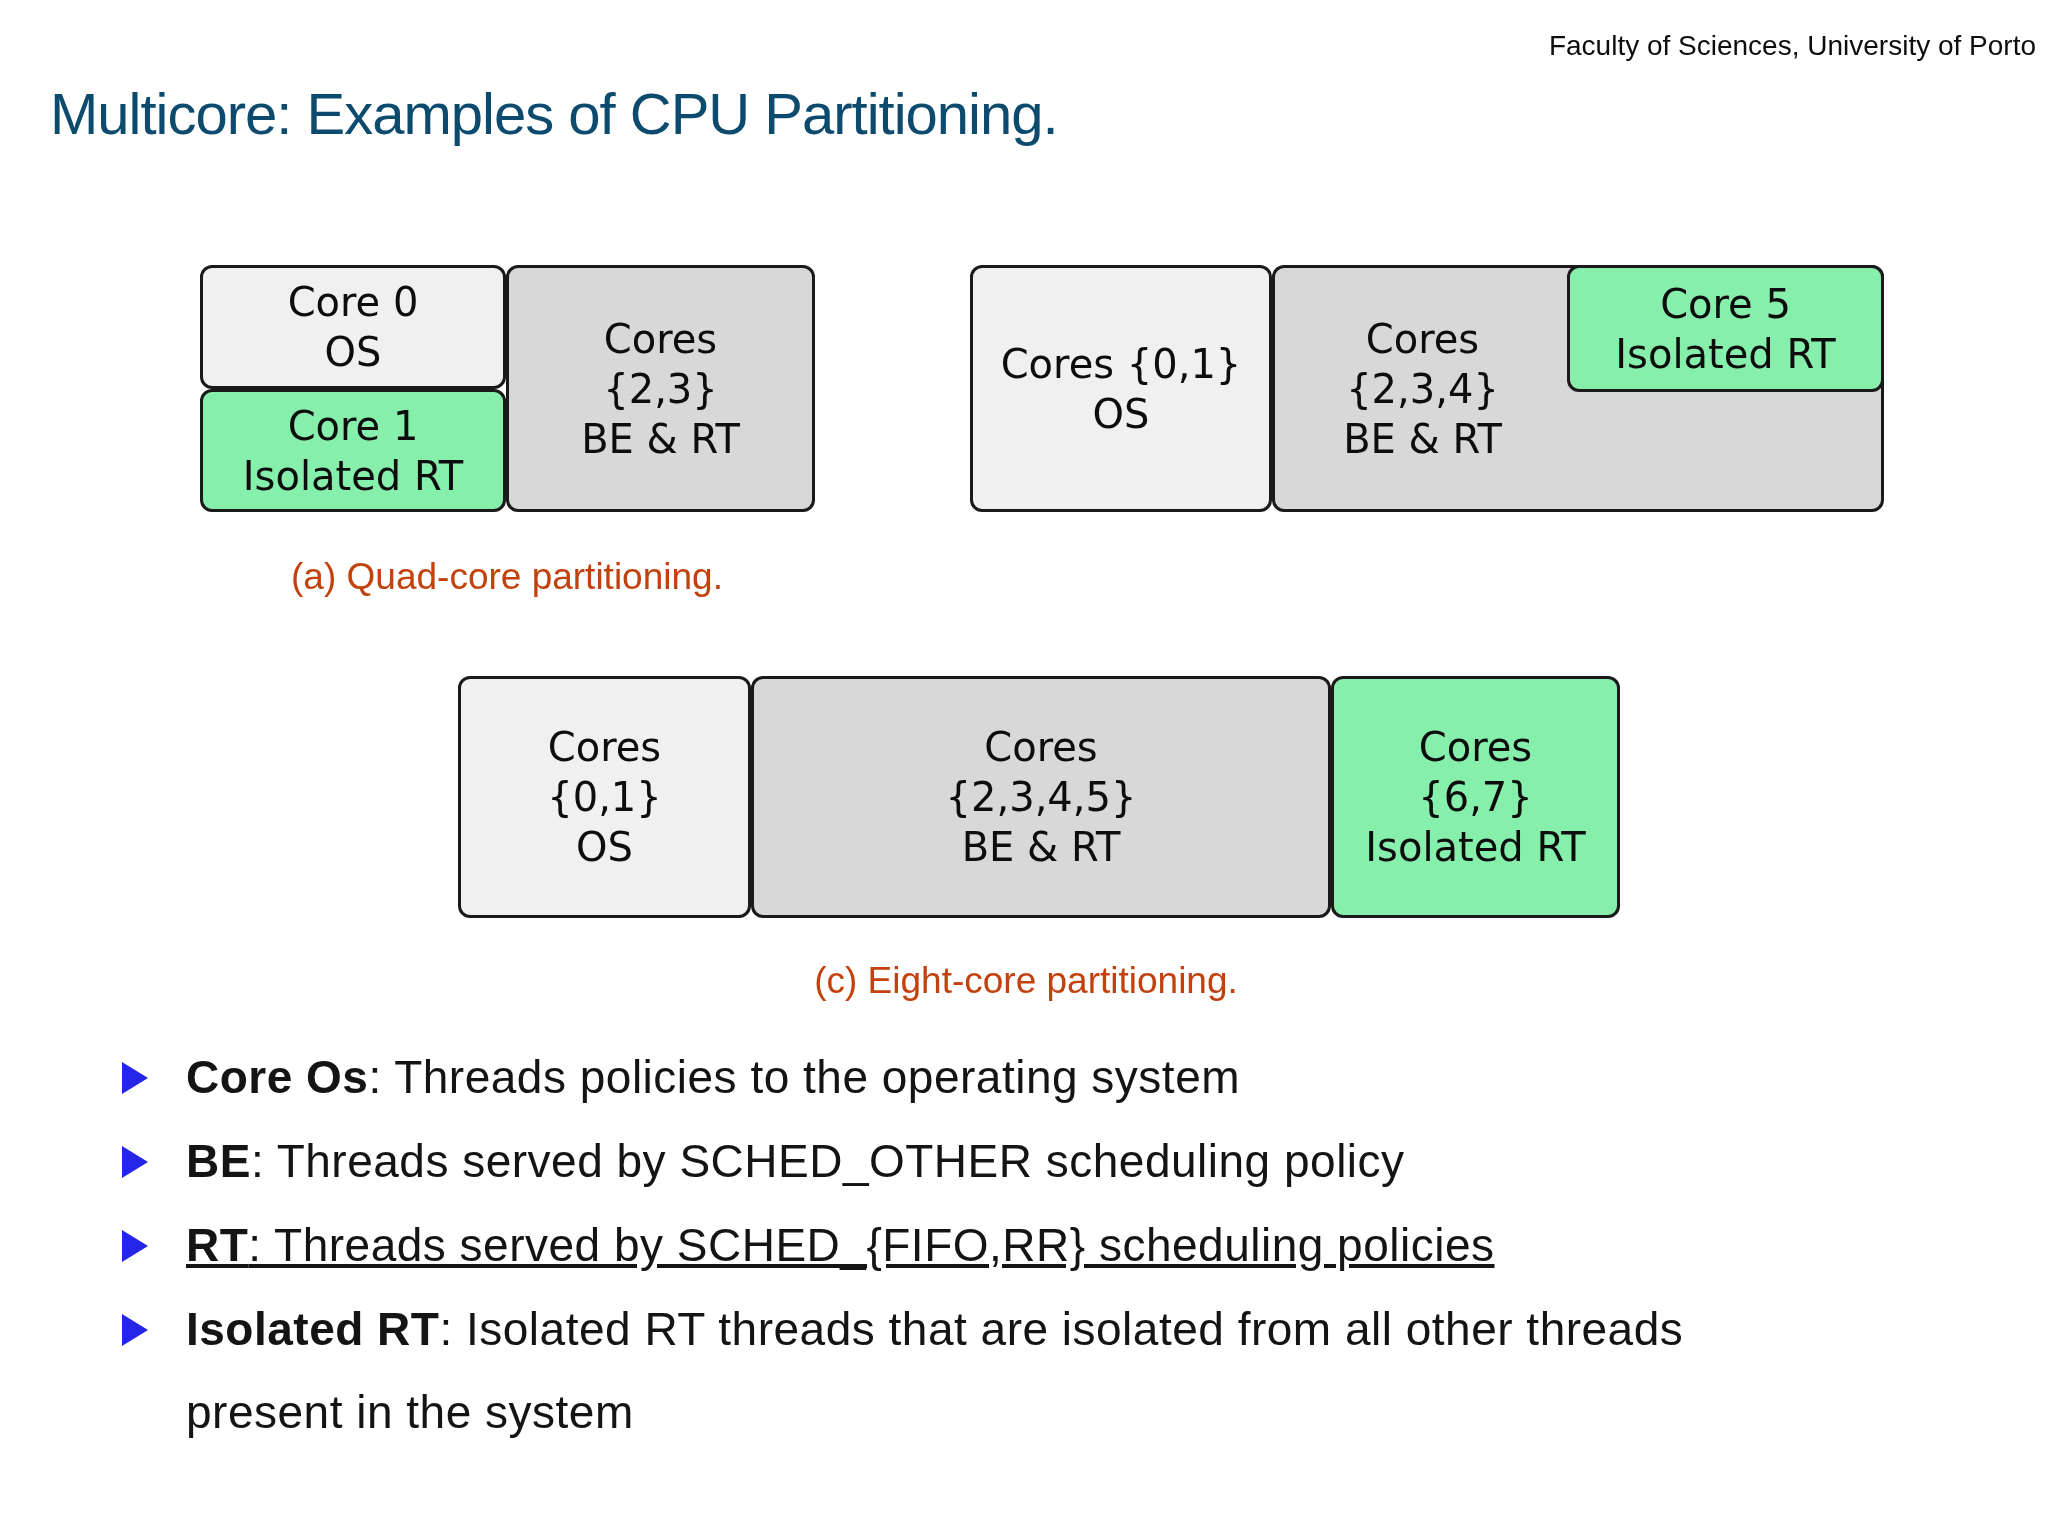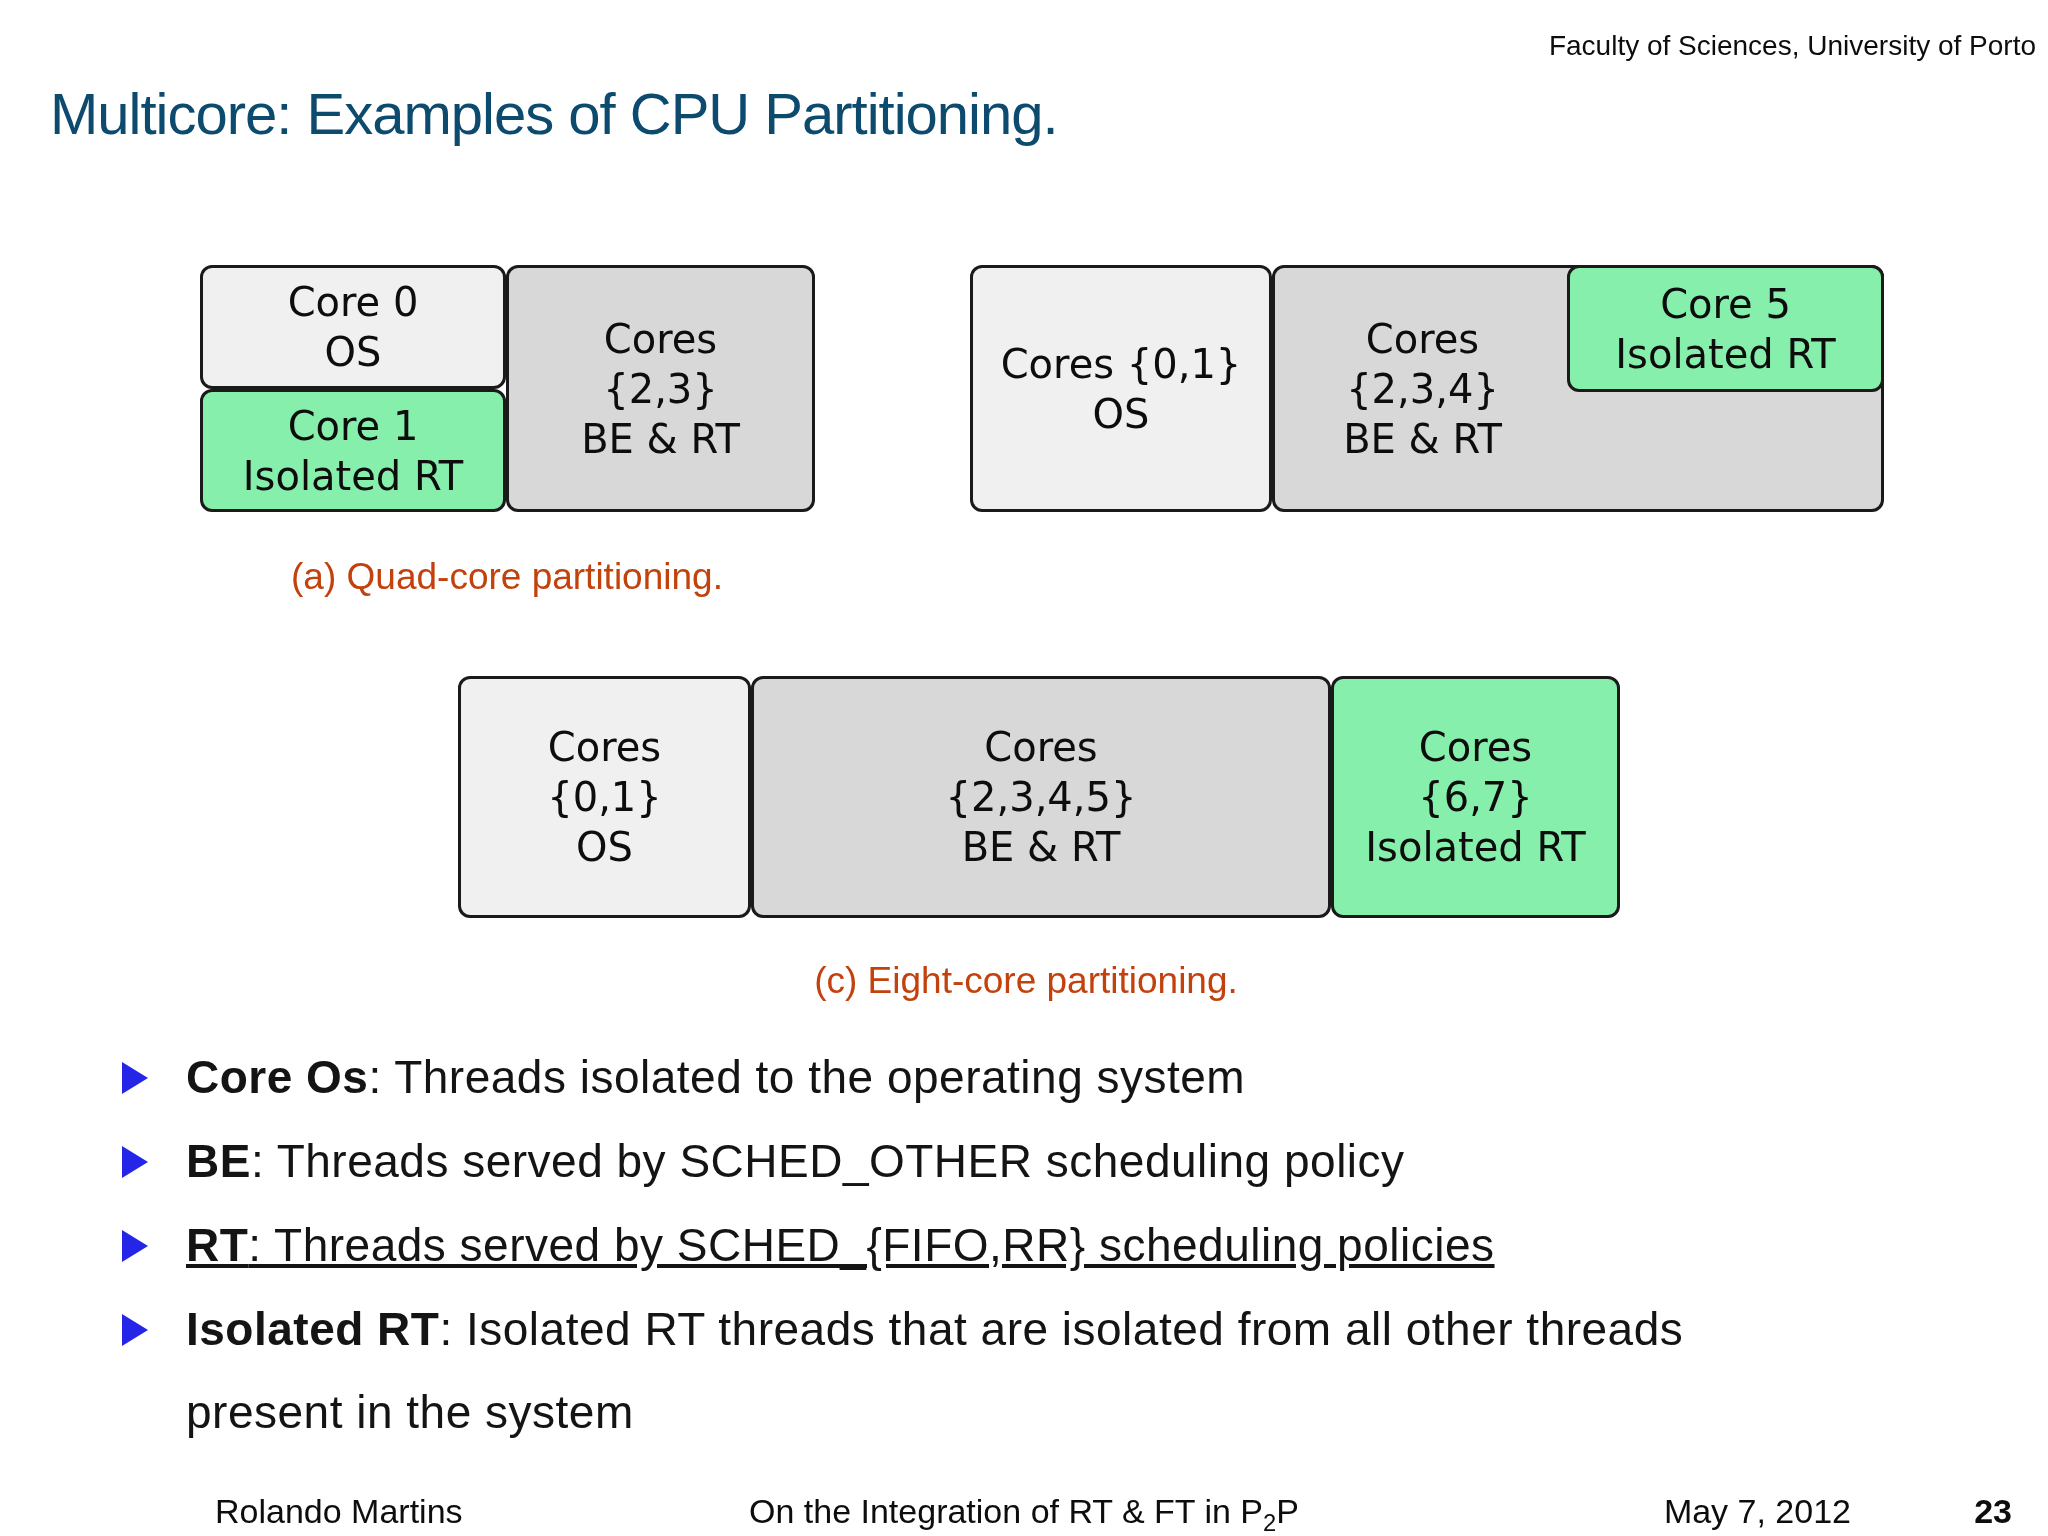--- a/index.html
+++ b/index.html
@@ -96,35 +96,29 @@
     <div class="dbox fill-iso" style="left:873px;top:0;width:289px;height:242px;">
       <div>Cores</div>
       <div>{6,7}</div>
       <div>Isolated RT</div>
     </div>
   </div>
   <div class="caption" style="left:676px;top:960px;width:700px;">(c) Eight-core partitioning.</div>
 
   <div class="bullet" style="top:1036px;">
     <span class="tri"></span>
-    <span class="bterm">Core Os</span><span class="btext">: Threads isolated to the operating system</span>
+    <span class="bterm">Core Os</span><span class="btext">: Threads policies to the operating system</span>
   </div>
   <div class="bullet" style="top:1120px;">
     <span class="tri"></span>
     <span class="bterm">BE</span><span class="btext">: Threads served by SCHED_OTHER scheduling policy</span>
   </div>
   <div class="bullet" style="top:1204px;text-decoration:underline;">
     <span class="tri"></span>
     <span class="bterm">RT</span><span class="btext">: Threads served by SCHED_{FIFO,RR} scheduling policies</span>
   </div>
   <div class="bullet" style="top:1288px;">
     <span class="tri"></span>
     <span class="bterm">Isolated RT</span><span class="btext">: Isolated RT threads that are isolated from all other threads present in the system</span>
   </div>
 
-  <div class="footer">
-    <span class="f-author">Rolando Martins</span>
-    <span class="f-title"><span>On the Integration of RT &amp; FT in P</span><sub>2</sub><span>P</span></span>
-    <span class="f-date">May 7, 2012</span>
-    <span class="f-page">23</span>
-  </div>
 
 </div>
 
 </body></html>

